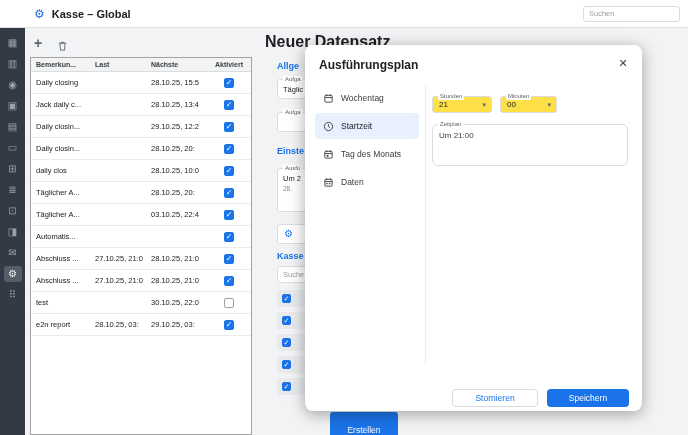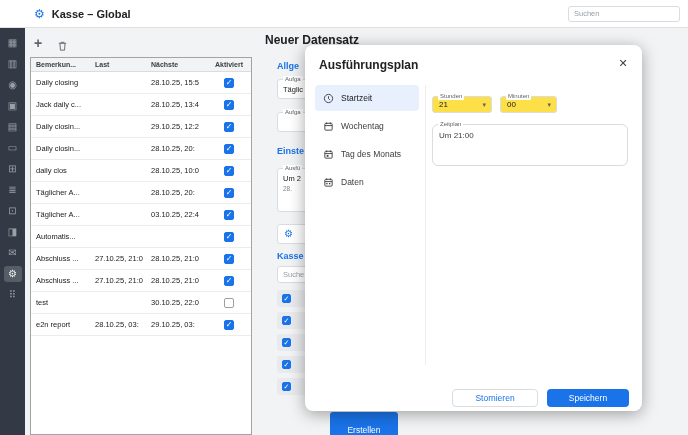--- a/index.html
+++ b/index.html
@@ -5,37 +5,37 @@
   * { margin:0; padding:0; box-sizing:border-box; }
   html,body { width:688px; height:435px; }
   body { font-family:"Liberation Sans", sans-serif; background:#f1f3f4; overflow:hidden; }
   .app { position:relative; width:688px; height:435px; background:#f1f3f4; overflow:hidden; }
 
   
   .header { position:absolute; left:0; top:0; width:688px; height:28px; background:#fff;
             border-bottom:1px solid #e0e0e0; display:flex; align-items:center; z-index:4; }
   .logo-gear { margin-left:34px; color:#1a73e8; font-size:12px; line-height:12px; }
   .app-title { margin-left:7px; font-size:11px; font-weight:700; color:#202124; }
-  .header-search { margin-left:auto; margin-right:8px; width:112px; height:16px; font-size:7.5px;
+  .header-search { margin-left:auto; margin-right:8px; width:97px; height:16px; font-size:7.5px;
                    padding:0 5px; border:1px solid #dadce0; border-radius:3px; color:#3c4043; outline:none;
                    font-family:"Liberation Sans", sans-serif; background:#fff; }
   .header-search::placeholder { color:#9aa0a6; }
 
   
   .sidebar { position:absolute; left:0; top:28px; width:25px; height:407px; background:#333a45;
              display:flex; flex-direction:column; align-items:center; padding-top:7px; z-index:5; }
   .side-icon { width:18px; height:16px; margin-bottom:5px; color:#9aa0a6; font-size:10px;
                line-height:16px; text-align:center; border-radius:3px; cursor:pointer; }
   .side-icon.active { background:rgba(255,255,255,0.18); color:#f1f3f4; }
 
   
   .tb-add { position:absolute; left:34px; top:36px; font-size:14px; font-weight:700; color:#5f6368;
             line-height:14px; cursor:pointer; z-index:2; }
   .tb-trash { position:absolute; left:57px; top:38px; cursor:pointer; z-index:2; }
-  .page-title { position:absolute; left:265px; top:33px; font-size:12px; font-weight:700; color:#202124; z-index:2; }
+  .page-title { position:absolute; left:265px; top:33px; font-size:16px; font-weight:700; color:#202124; z-index:2; }
 
   
   .table-panel { position:absolute; left:30px; top:57px; width:222px; bottom:0; background:#fff;
                  border:1px solid #a3a3a3; z-index:2; overflow:hidden; }
   .thead { display:flex; height:14px; background:#f1f3f4; border-bottom:1px solid #dcdcdc;
            font-size:7px; font-weight:700; color:#3c4043; align-items:center; }
   .trow { display:flex; height:22px; border-bottom:1px solid #ececec; align-items:center;
           font-size:7.5px; color:#202124; background:#fff; cursor:pointer; }
   .c { white-space:nowrap; overflow:hidden; text-overflow:ellipsis; }
   .c1 { width:62px; padding-left:5px; }
@@ -271,37 +271,37 @@
   <div class="check-row" style="top:378px;">
       <span class="cb checked"></span>
     </div>
   <button class="submit-btn">Erstellen</button>
 
   <div class="modal">
     <div class="modal-title">Ausführungsplan</div>
     <div class="modal-close">✕</div>
 
     <div class="modal-nav">
+      <div class="nav-item">
+        <span class="nav-ico">
+          <svg width="11" height="11" viewBox="0 0 24 24" fill="none" stroke="#3c4043" stroke-width="2">
+              <rect x="4" y="5" width="16" height="15" rx="2"></rect>
+              <path d="M4 10h16M8 3v4M16 3v4"></path>
+            </svg>
+        </span>
+        <span>Wochentag</span>
+      </div>
       <div class="nav-item active">
         <span class="nav-ico">
           <svg width="11" height="11" viewBox="0 0 24 24" fill="none" stroke="#3c4043" stroke-width="2">
               <circle cx="12" cy="12" r="9"></circle>
               <path d="M12 7v5l3 3"></path>
             </svg>
         </span>
         <span>Startzeit</span>
-      </div>
-      <div class="nav-item">
-        <span class="nav-ico">
-          <svg width="11" height="11" viewBox="0 0 24 24" fill="none" stroke="#3c4043" stroke-width="2">
-              <rect x="4" y="5" width="16" height="15" rx="2"></rect>
-              <path d="M4 10h16M8 3v4M16 3v4"></path>
-            </svg>
-        </span>
-        <span>Wochentag</span>
       </div>
       <div class="nav-item">
         <span class="nav-ico">
           <svg width="11" height="11" viewBox="0 0 24 24" fill="none" stroke="#3c4043" stroke-width="2">
               <rect x="4" y="5" width="16" height="15" rx="2"></rect>
               <path d="M4 10h16M8 3v4M16 3v4"></path>
               <rect x="8" y="13" width="4" height="4" fill="#3c4043" stroke="none"></rect>
             </svg>
         </span>
         <span>Tag des Monats</span>

